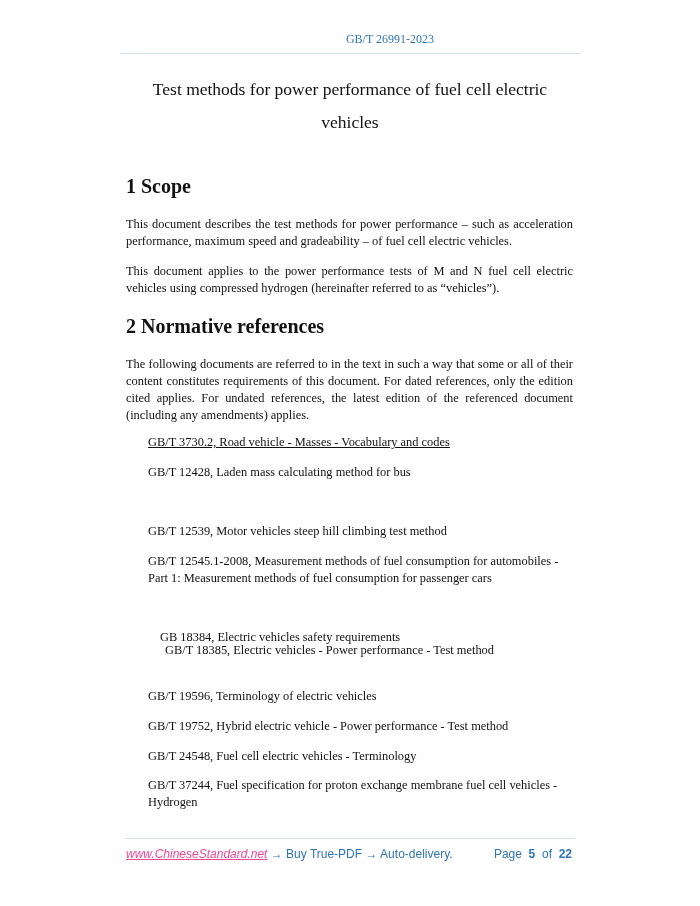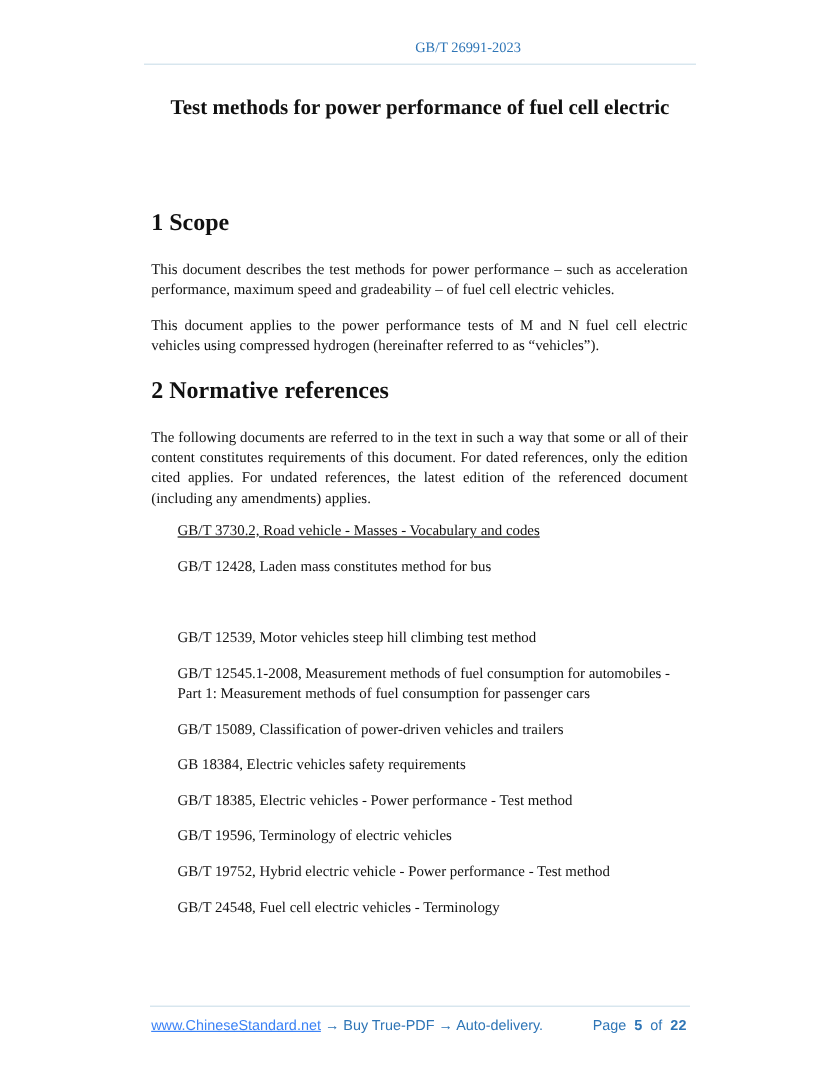--- a/index.html
+++ b/index.html
@@ -1,57 +1,58 @@
 <!DOCTYPE html>
 <html><head>
 <meta charset="utf-8">
 <style>
   html, body { margin: 0; padding: 0; background: #ffffff; }
   body { width: 700px; height: 906px; position: relative; overflow: hidden; font-family: "Liberation Serif", "DejaVu Serif", serif; color: #111; }
   .page { position: absolute; left: 0; top: 0; width: 700px; height: 906px; }
   .header-code { position: absolute; top: 32px; left: 0; width: 700px; text-align: center; font-size: 12px; color: #2e75b6; padding-left: 40px; }
   .header-rule { position: absolute; top: 53px; left: 120px; width: 460px; height: 1px; background: #cfe0ea; }
-  .title { position: absolute; top: 73px; left: 120px; width: 460px; text-align: center; font-weight: bold; font-size: 17.5px; line-height: 33px; }
+  .title { position: absolute; top: 73px; left: 120px; width: 460px; text-align: center; font-weight: normal; font-size: 17.5px; line-height: 33px; }
   .h1 { position: absolute; left: 126px; font-weight: bold; font-size: 20px; }
   .para { position: absolute; left: 126px; width: 447px; font-size: 12.4px; line-height: 17px; text-align: justify; }
   .ref { position: absolute; left: 148px; width: 426px; font-size: 12.4px; line-height: 17px; }
   .footer-rule { position: absolute; top: 838px; left: 125px; width: 450px; height: 1px; background: #cfe0ea; }
   .footer { position: absolute; top: 847px; left: 126px; width: 446px; font-family: "Liberation Sans", "DejaVu Sans", sans-serif; font-size: 12px; color: #2e75b6; }
-  .footer a { color: #3b82f6; text-decoration: underline; }
+  .footer a { color: #ec4899; text-decoration: underline; font-style: italic; }
   .footer .right { position: absolute; right: 0; top: 0; margin-left: 36px; }
   .footer b { font-weight: bold; }
 </style>
 </head>
 <body>
 
 <div class="page">
   <div class="header-code">GB/T 26991-2023</div>
   <div class="header-rule"></div>
 
   <div class="title">
     <div>Test methods for power performance of fuel cell electric</div>
+    <div>vehicles</div>
   </div>
 
   <div class="h1" style="top:175px;">1 Scope</div>
   <div class="para" style="top:216px;">This document describes the test methods for power performance – such as acceleration performance, maximum speed and gradeability – of fuel cell electric vehicles.</div>
   <div class="para" style="top:263px;">This document applies to the power performance tests of M and N fuel cell electric vehicles using compressed hydrogen (hereinafter referred to as “vehicles”).</div>
 
   <div class="h1" style="top:315px;">2 Normative references</div>
   <div class="para" style="top:356px;">The following documents are referred to in the text in such a way that some or all of their content constitutes requirements of this document. For dated references, only the edition cited applies. For undated references, the latest edition of the referenced document (including any amendments) applies.</div>
 
   <div class="ref" style="top:434px;text-decoration:underline;">GB/T 3730.2, Road vehicle - Masses - Vocabulary and codes</div>
-  <div class="ref" style="top:464px;">GB/T 12428, Laden mass constitutes method for bus</div>
+  <div class="ref" style="top:464px;">GB/T 12428, Laden mass calculating method for bus</div>
   <div class="ref" style="top:523px;">GB/T 12539, Motor vehicles steep hill climbing test method</div>
   <div class="ref" style="top:553px;">GB/T 12545.1-2008, Measurement methods of fuel consumption for automobiles - Part 1: Measurement methods of fuel consumption for passenger cars</div>
-  <div class="ref" style="top:600px;">GB/T 15089, Classification of power-driven vehicles and trailers</div>
-  <div class="ref" style="top:629px;">GB 18384, Electric vehicles safety requirements</div>
-  <div class="ref" style="top:659px;">GB/T 18385, Electric vehicles - Power performance - Test method</div>
+  <div class="ref" style="top:629px;margin-left:12px;">GB 18384, Electric vehicles safety requirements</div>
+  <div class="ref" style="top:642px;margin-left:17px;">GB/T 18385, Electric vehicles - Power performance - Test method</div>
   <div class="ref" style="top:688px;">GB/T 19596, Terminology of electric vehicles</div>
   <div class="ref" style="top:718px;">GB/T 19752, Hybrid electric vehicle - Power performance - Test method</div>
   <div class="ref" style="top:748px;">GB/T 24548, Fuel cell electric vehicles - Terminology</div>
+  <div class="ref" style="top:777px;">GB/T 37244, Fuel specification for proton exchange membrane fuel cell vehicles - Hydrogen</div>
 
   <div class="footer-rule"></div>
   <div class="footer">
     <a>www.ChineseStandard.net</a><span> → Buy True-PDF → Auto-delivery.</span>
     <span class="right">
       <span>Page</span>&nbsp;
       <b>5</b>&nbsp;
       <span>of</span>&nbsp;
       <b>22</b>
     </span>

